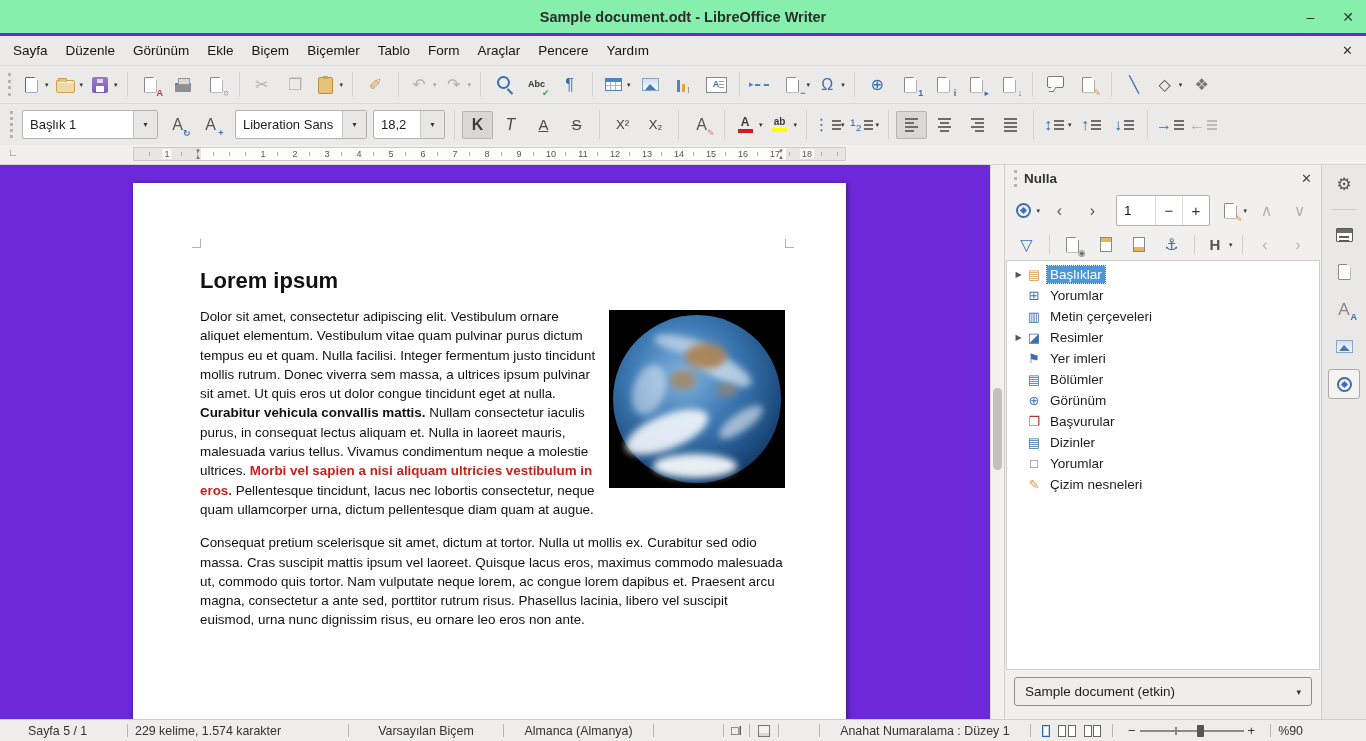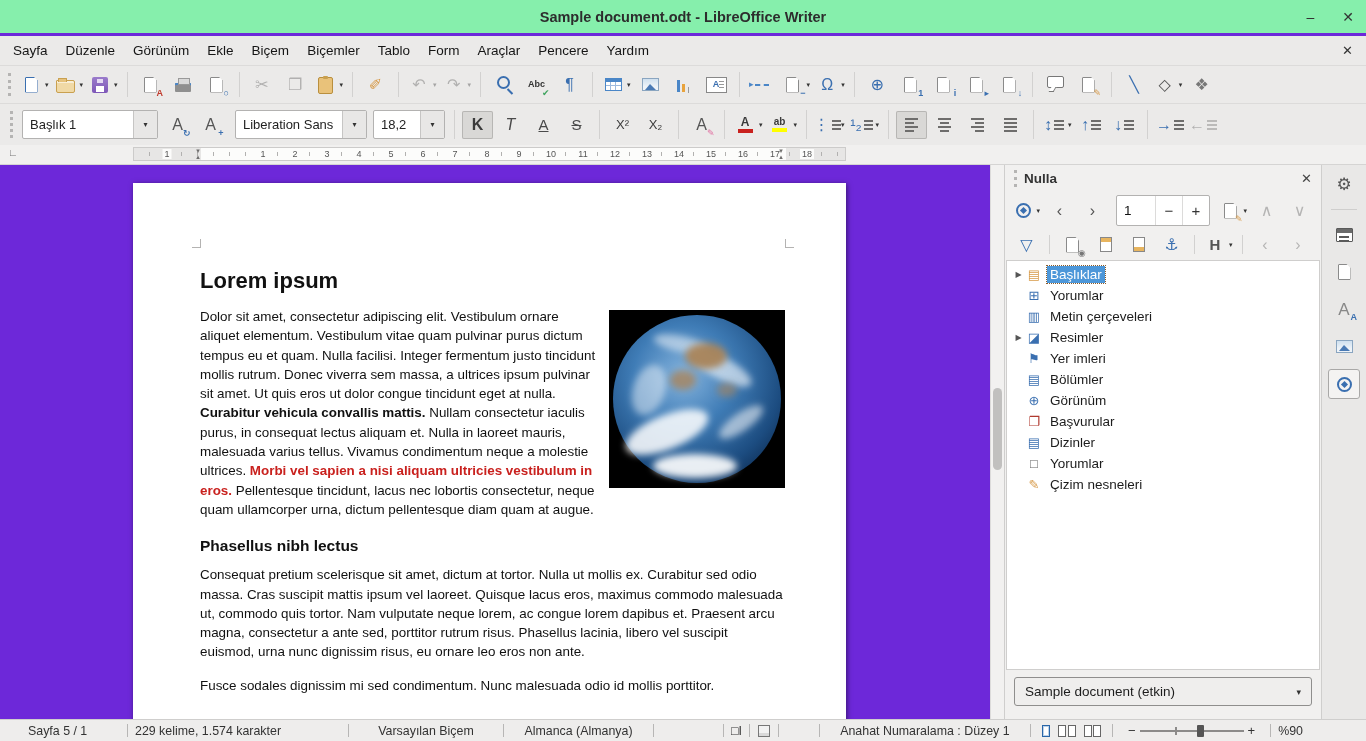--- a/index.html
+++ b/index.html
@@ -609,23 +609,21 @@
             <ellipse cx="40" cy="80" rx="16" ry="26" transform="rotate(18 40 80)" opacity=".45"></ellipse>
           </g>
           <g filter="url(#bl)" fill="#a8835a">
             <ellipse cx="97" cy="46" rx="21" ry="13" opacity=".95"></ellipse>
             <ellipse cx="74" cy="70" rx="13" ry="10" opacity=".8"></ellipse>
             <ellipse cx="118" cy="80" rx="10" ry="7" opacity=".6"></ellipse>
           </g>
         </svg>
         <span data-name="paragraph-text">Dolor sit amet, consectetur adipiscing elit. Vestibulum ornare aliquet elementum. Vestibulum vitae quam pulvinar purus dictum tempus eu et quam. Nulla facilisi. Integer fermentum justo tincidunt mollis rutrum. Donec viverra sem massa, a ultrices ipsum pulvinar sit amet. Ut quis eros ut dolor congue tincidunt eget at nulla. </span><b data-name="bold-sentence">Curabitur vehicula convallis mattis.</b><span data-name="paragraph-text"> Nullam consectetur iaculis purus, in consequat lectus aliquam et. Nulla in laoreet mauris, malesuada varius tellus. Vivamus condimentum neque a molestie ultrices. </span><b class="red" data-name="red-bold-sentence">Morbi vel sapien a nisi aliquam ultricies vestibulum in eros.</b><span data-name="paragraph-text"> Pellentesque tincidunt, lacus nec lobortis consectetur, neque quam ullamcorper urna, dictum pellentesque diam quam at augue.</span>
       </p>
-      <h2 data-name="document-heading-2">Phasellus nibh lectus</h2>
       <p data-name="document-paragraph-2">Consequat pretium scelerisque sit amet, dictum at tortor. Nulla ut mollis ex. Curabitur sed odio massa. Cras suscipit mattis ipsum vel laoreet. Quisque lacus eros, maximus commodo malesuada ut, commodo quis tortor. Nam vulputate neque lorem, ac congue lorem dapibus et. Praesent arcu magna, consectetur a ante sed, porttitor rutrum risus. Phasellus lacinia, libero vel suscipit euismod, urna nunc dignissim risus, eu ornare leo eros non ante.</p>
-      <p data-name="document-paragraph-3">Fusce sodales dignissim mi sed condimentum. Nunc malesuada odio id mollis porttitor.</p>
     </div>
   </div>
   <div class="vscroll" data-name="vertical-scrollbar">
     <div class="vthumb" data-name="scrollbar-thumb"></div>
   </div>
 
   <div class="navigator" data-name="navigator-panel">
     <div class="nav-header" data-name="navigator-header">
       <i class="grip" data-name="panel-grip"></i>
       <span data-name="navigator-title">Nulla</span>

